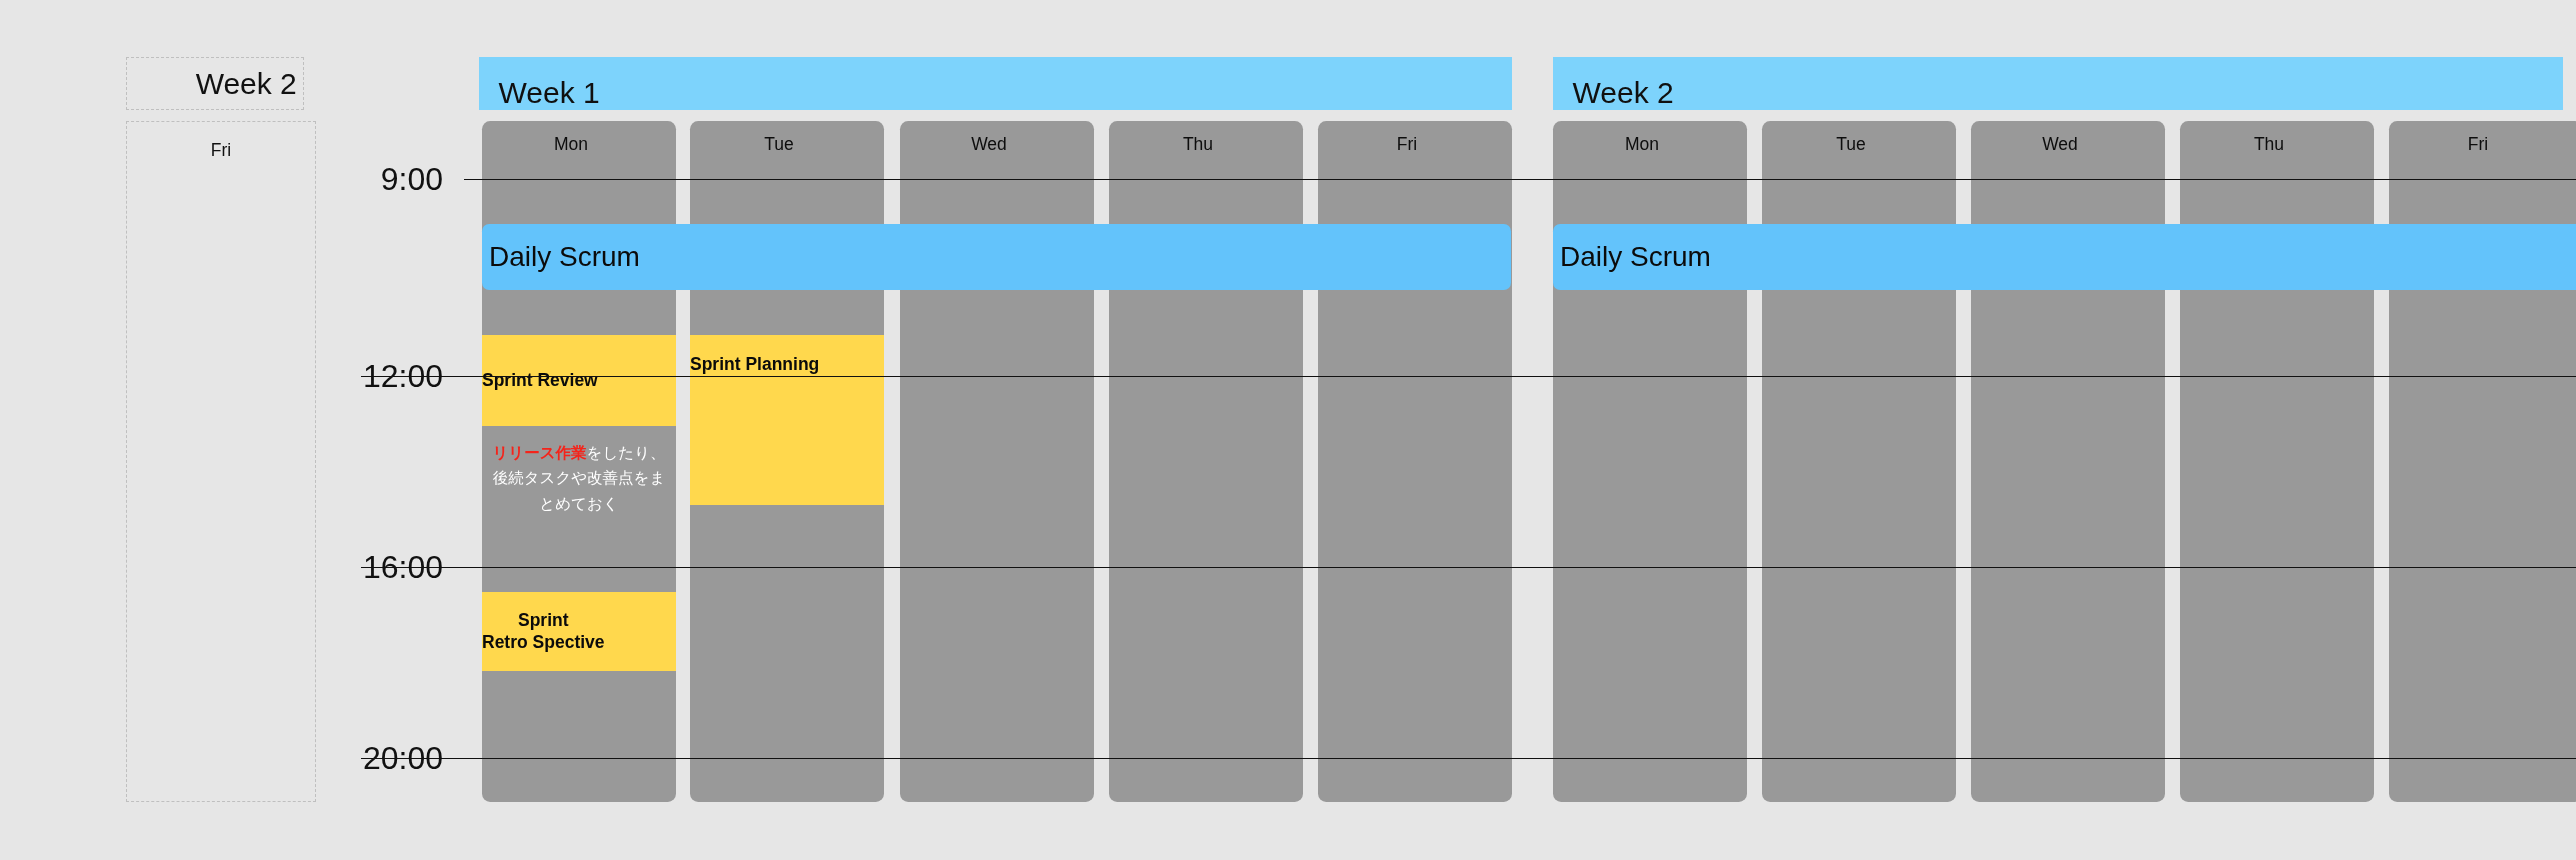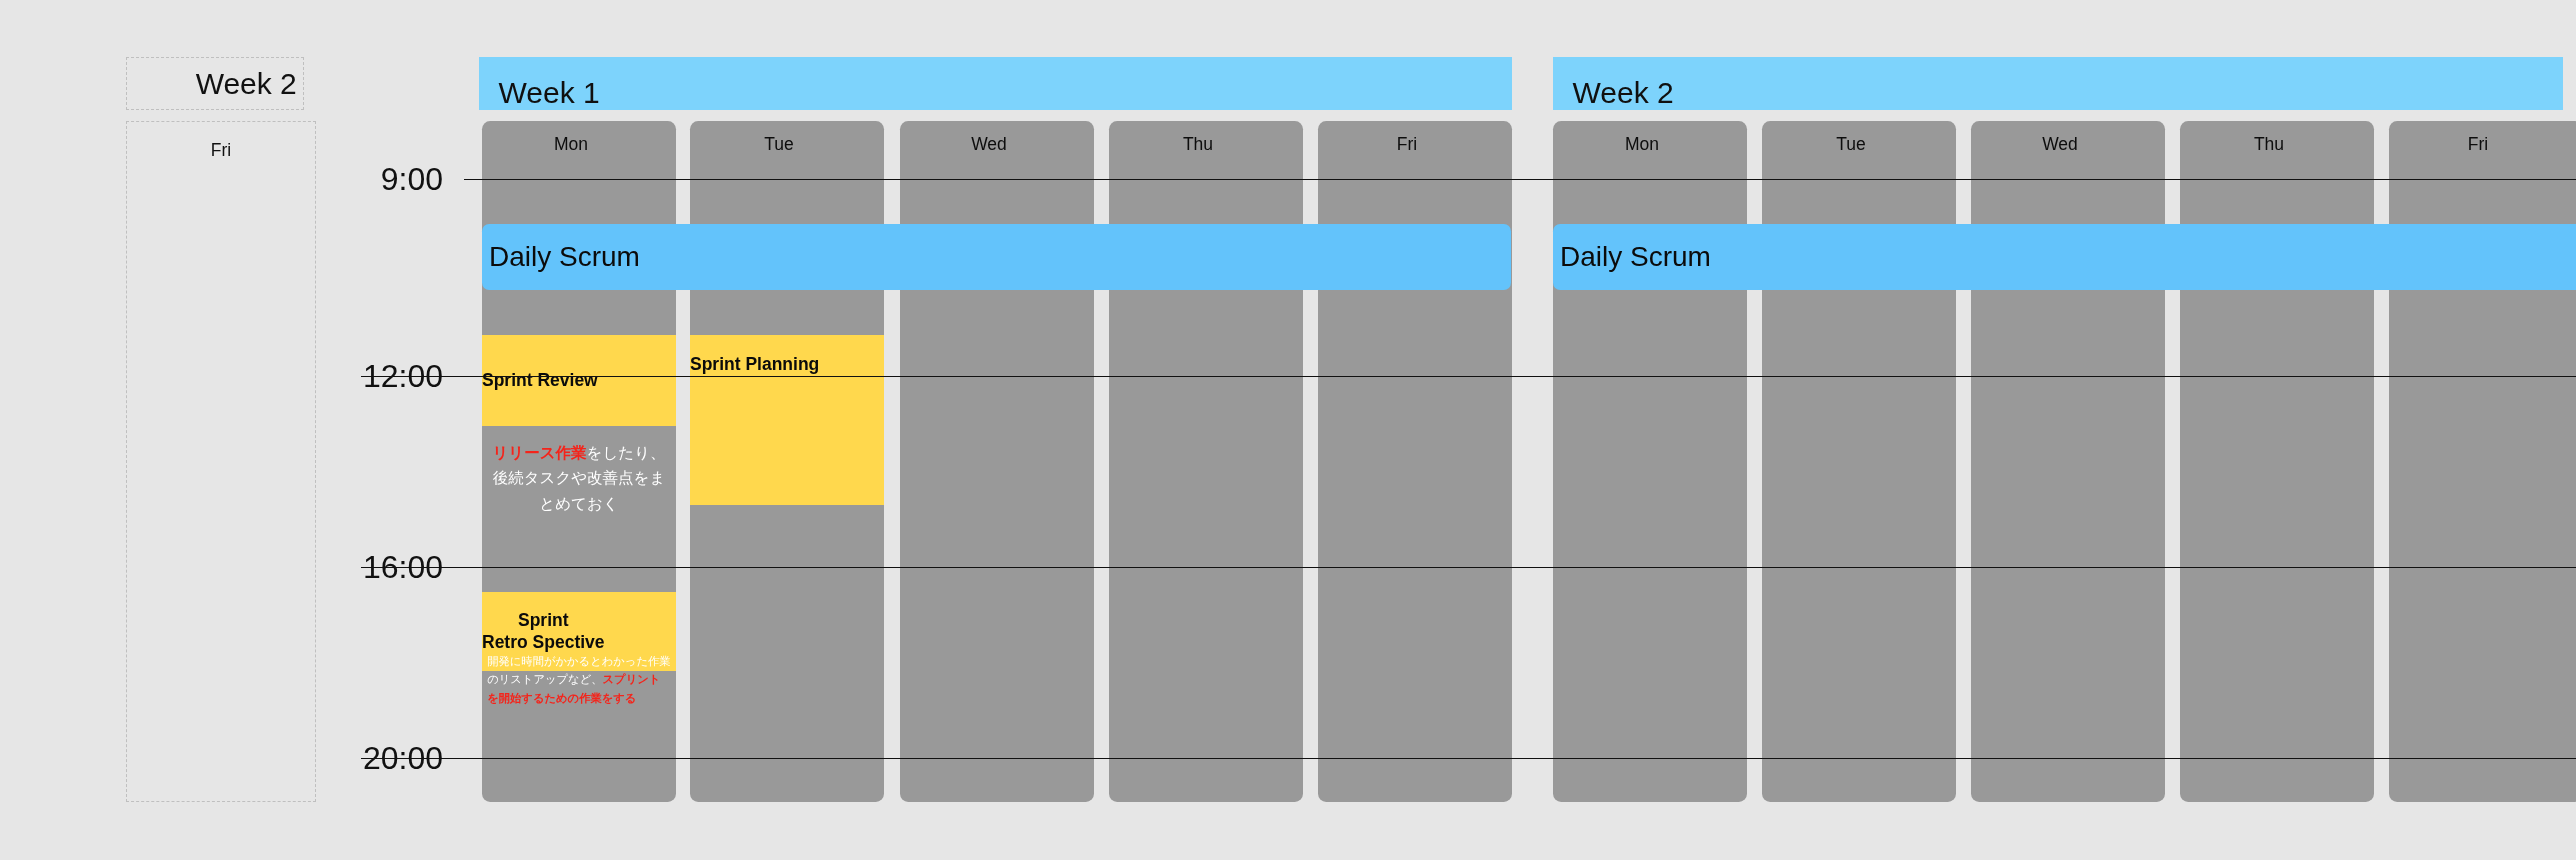--- a/index.html
+++ b/index.html
@@ -166,25 +166,20 @@
     </div>
   </div>
 
   <div class="event ev-yellow" style="left:482px;top:569px;width:194px;height:79px;margin-top:23px;">
     <div>
       <div>Sprint</div>
       <div>Retro Spective</div>
     </div>
   </div>
 
-  <div class="event ev-note note-sm" style="left:482px;top:648px;width:194px;height:103px;align-items:flex-start;padding-top:4.1px;">
-    <div>
-      <span>開発に時間がかかるとわかった作業のリストアップなど、</span><span class="hl">スプリントを開始するための作業をする</span>
-    </div>
-  </div>
 
   <div class="event ev-yellow" style="left:690px;top:335px;width:194px;height:170px;align-items:flex-start;padding-top:19px;">
     <span>Sprint Planning</span>
   </div>
 
   <div class="event ev-scrum" style="left:1553px;top:224px;width:1030px;height:66px;">
     <span>Daily Scrum</span>
   </div>
 
   <div class="gridline" style="left:464px;top:179px;width:2137px;"></div>

